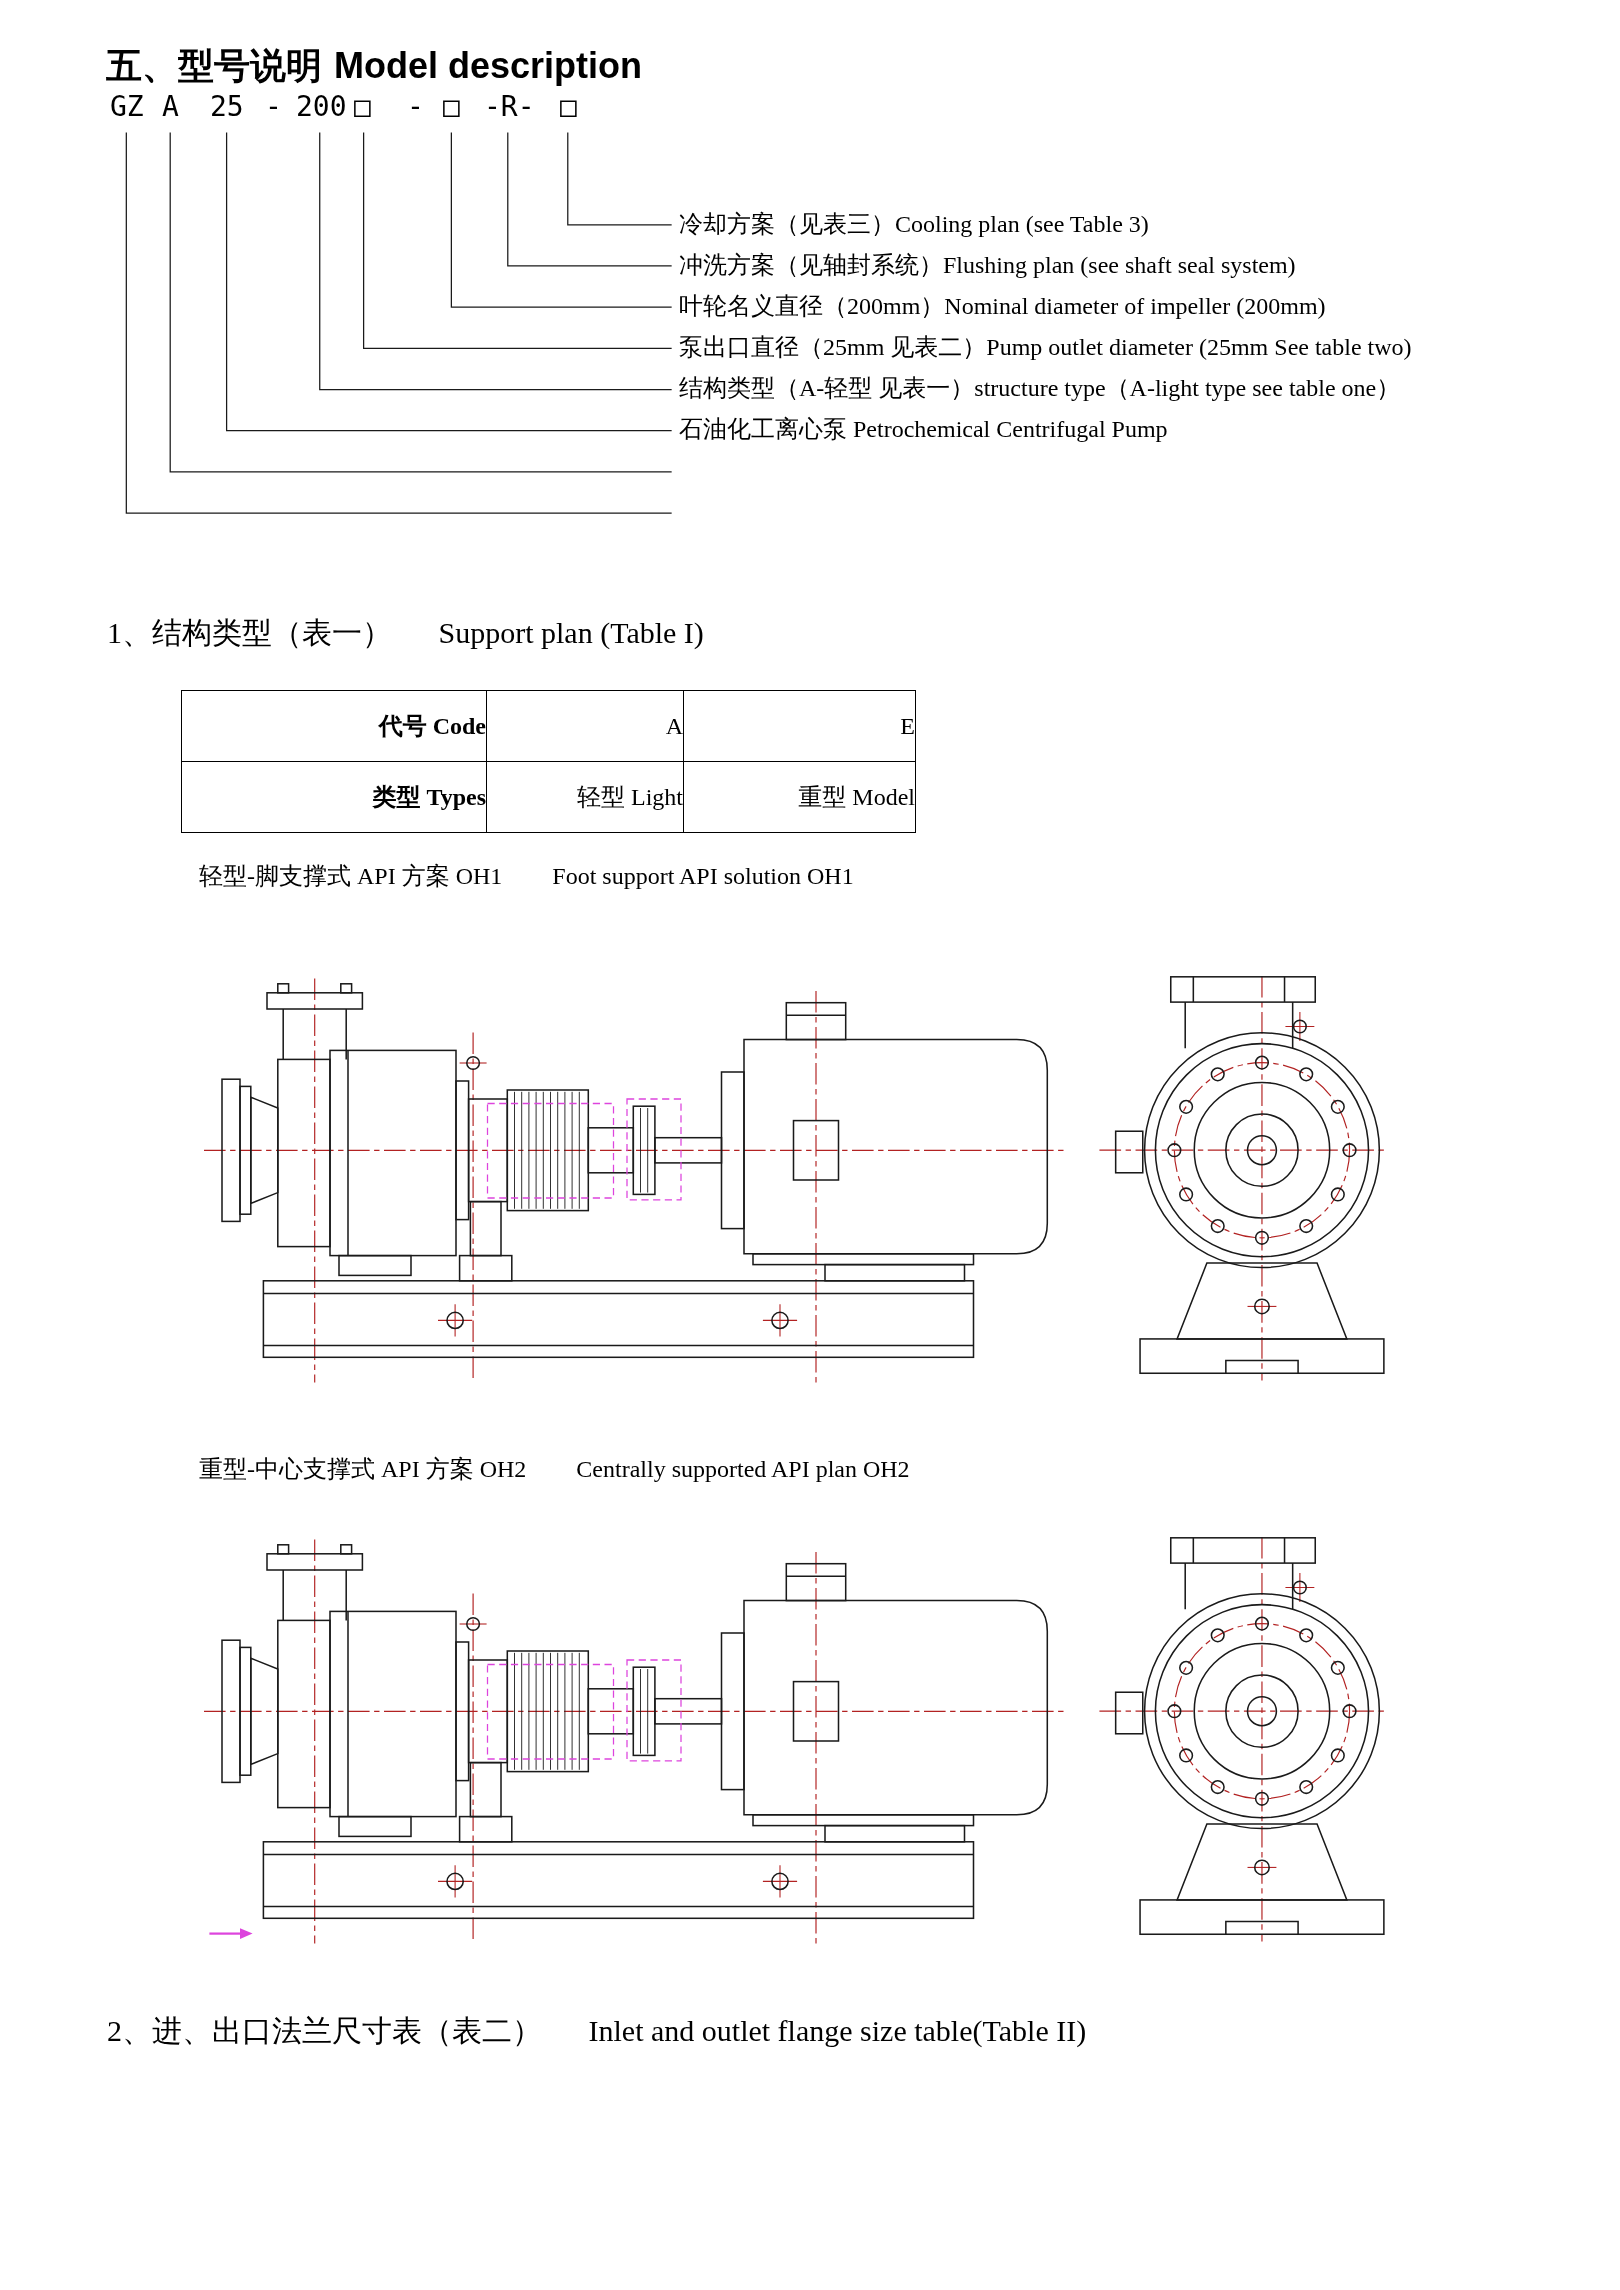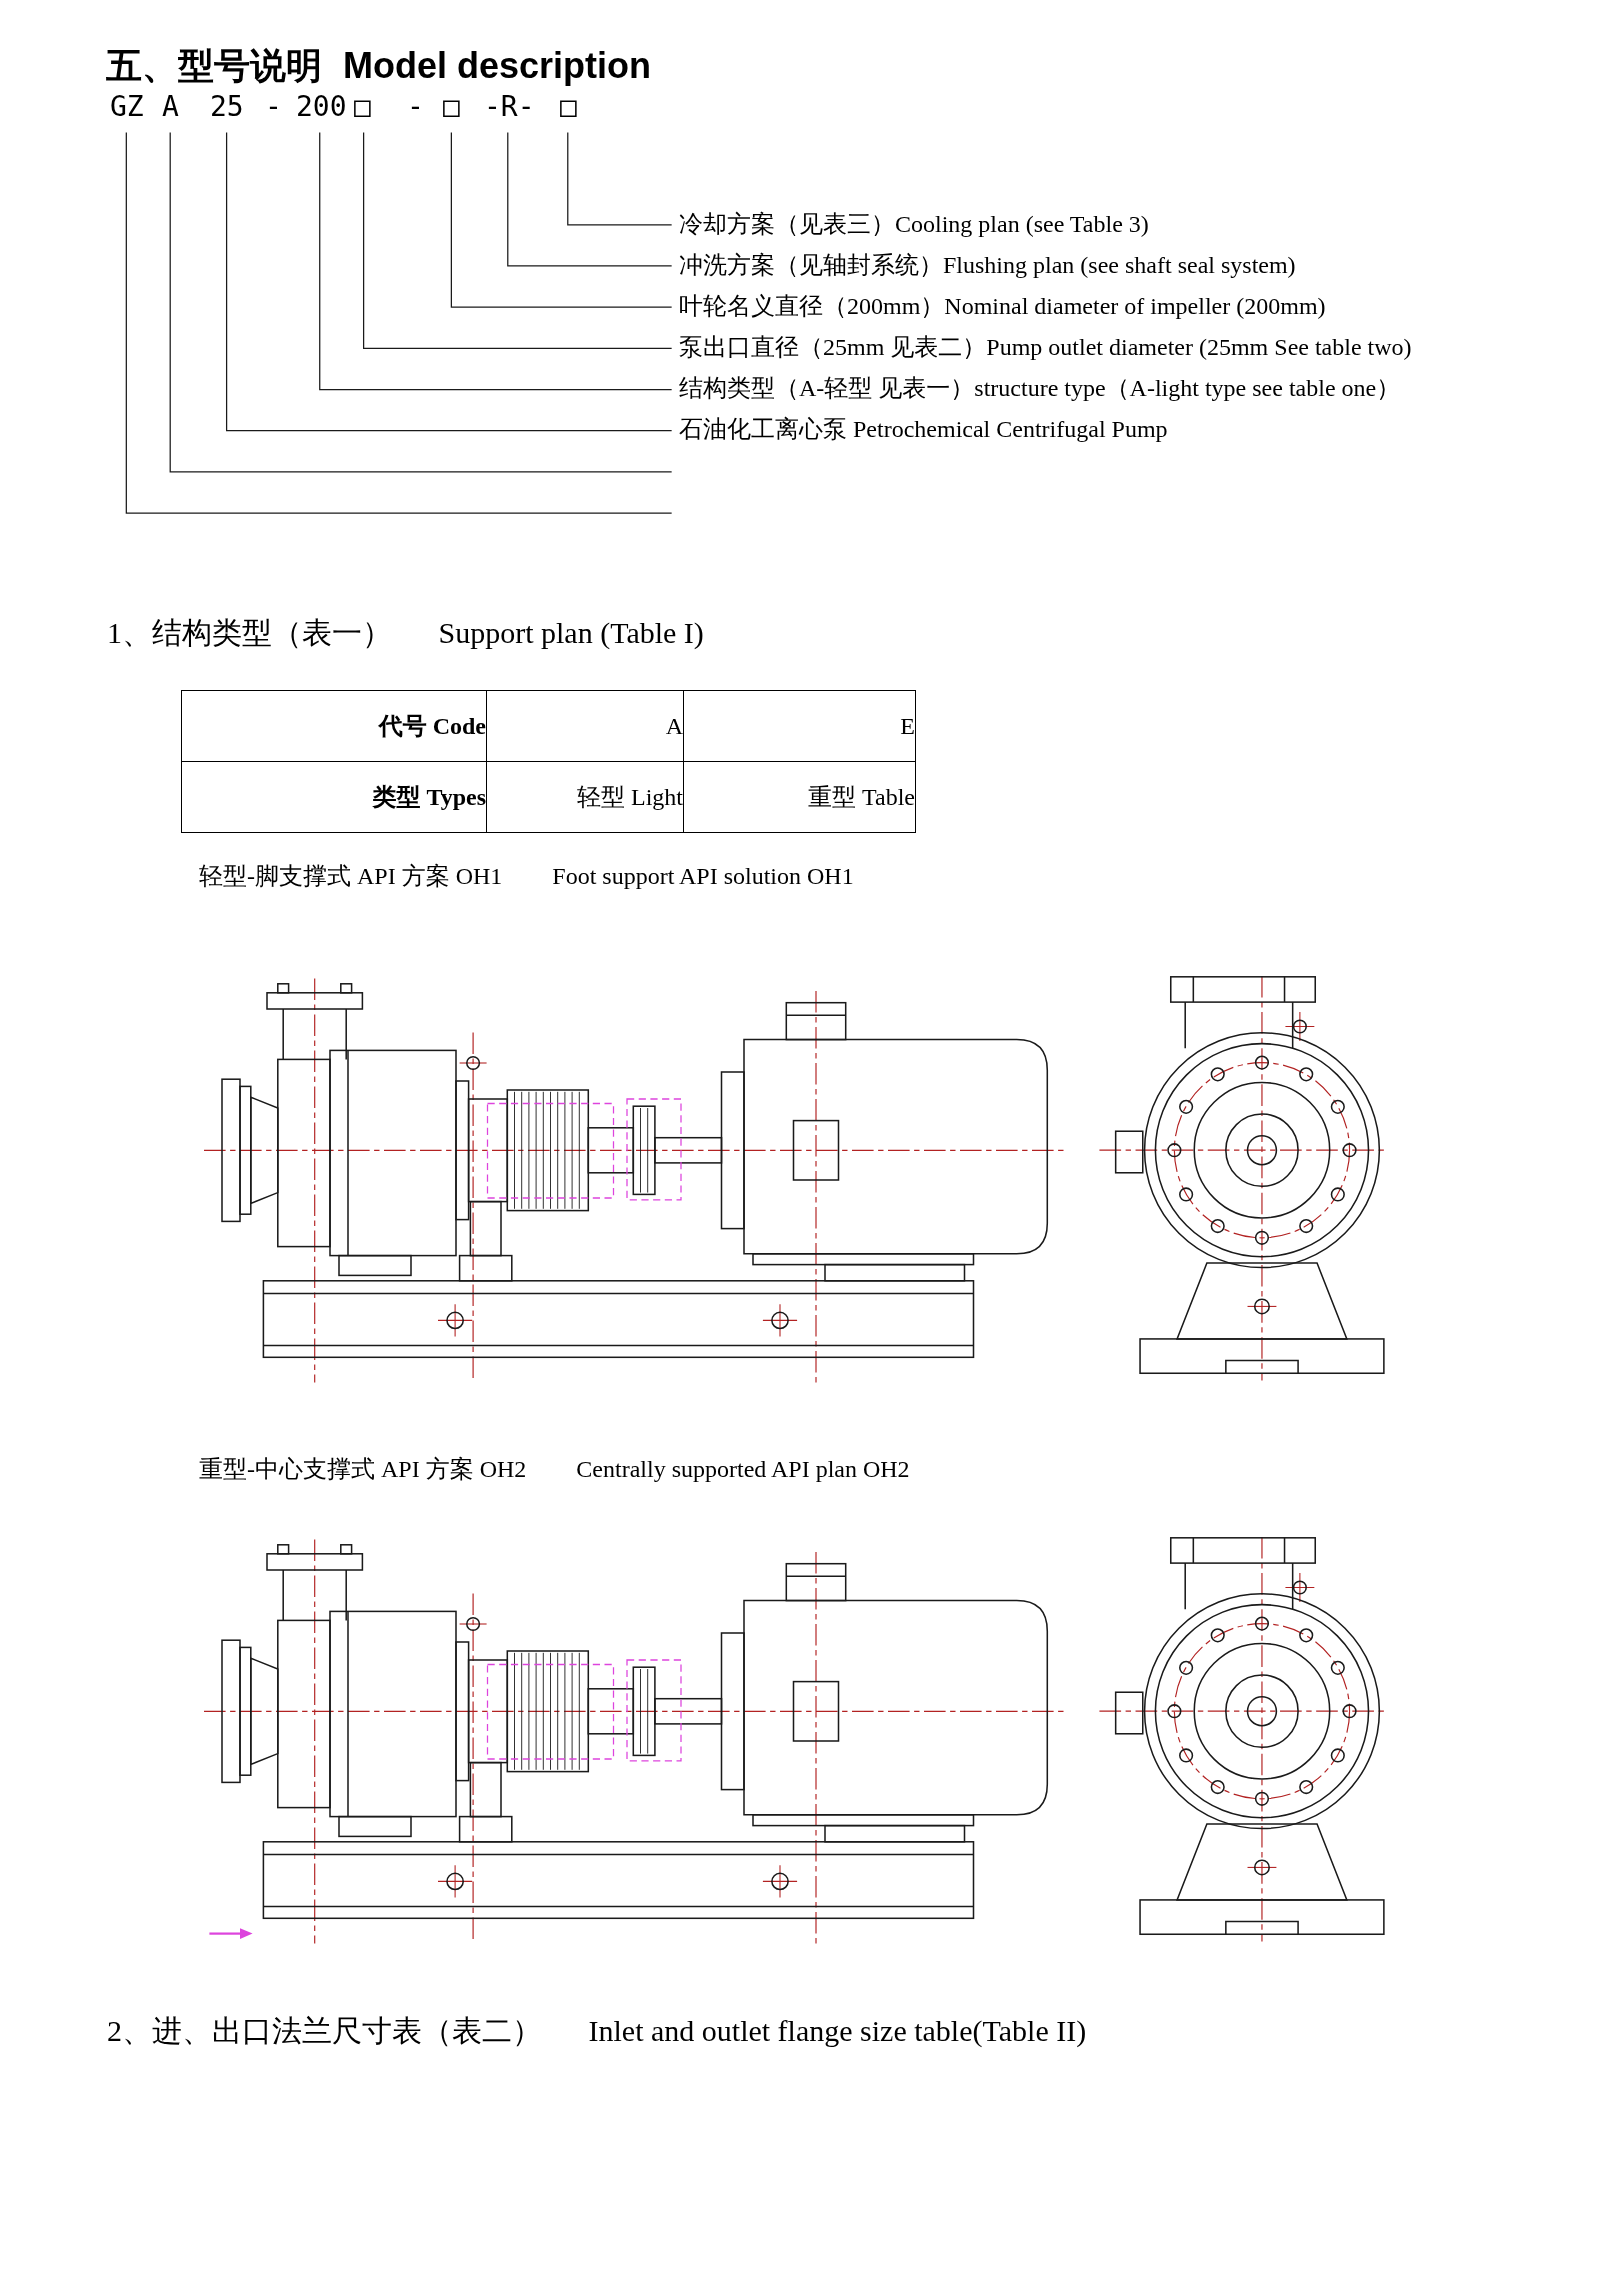--- a/index.html
+++ b/index.html
@@ -4,21 +4,21 @@
 <style>
   html,body{margin:0;padding:0}
   body{
     width:1620px;height:2291px;position:relative;background:#ffffff;
     font-family:"Liberation Serif",serif;color:#000;overflow:hidden;
   }
   .abs{position:absolute}
   
   .title{left:106px;top:18px;font-family:"Liberation Sans",sans-serif;
          font-size:36px;font-weight:700;white-space:nowrap}
-  .title .en{margin-left:11px}
+  .title .en{margin-left:2px}
   
   .tok{position:absolute;top:90px;font-family:"DejaVu Sans Mono",monospace;font-size:28px}
   
   .conn{left:0;top:0;width:1620px;height:591px}
   
   .labels{left:679px;top:204px}
   .code-label{height:41px;line-height:41px;font-size:24px;white-space:nowrap}
   
   .h2{font-size:30px;font-weight:400;white-space:nowrap}
   .h2 .en{margin-left:39px}
@@ -213,21 +213,21 @@
 <table class="abs tbl">
   <tbody>
     <tr>
       <td class="c0">代号 Code</td>
       <td class="c1">A</td>
       <td class="c2">E</td>
     </tr>
     <tr>
       <td class="c0">类型 Types</td>
       <td class="c1">轻型 Light</td>
-      <td class="c2">重型 Table</td>
+      <td class="c2">重型 Model</td>
     </tr>
   </tbody>
 </table>
 
 <div class="abs cap cap1">
   <span class="zh">轻型-脚支撑式 API 方案 OH1</span>
   <span class="en">Foot support API solution OH1</span>
 </div>
 
 <svg class="draw" style="left:204px;top:972px" width="873" height="416" viewBox="0 0 970 460">

